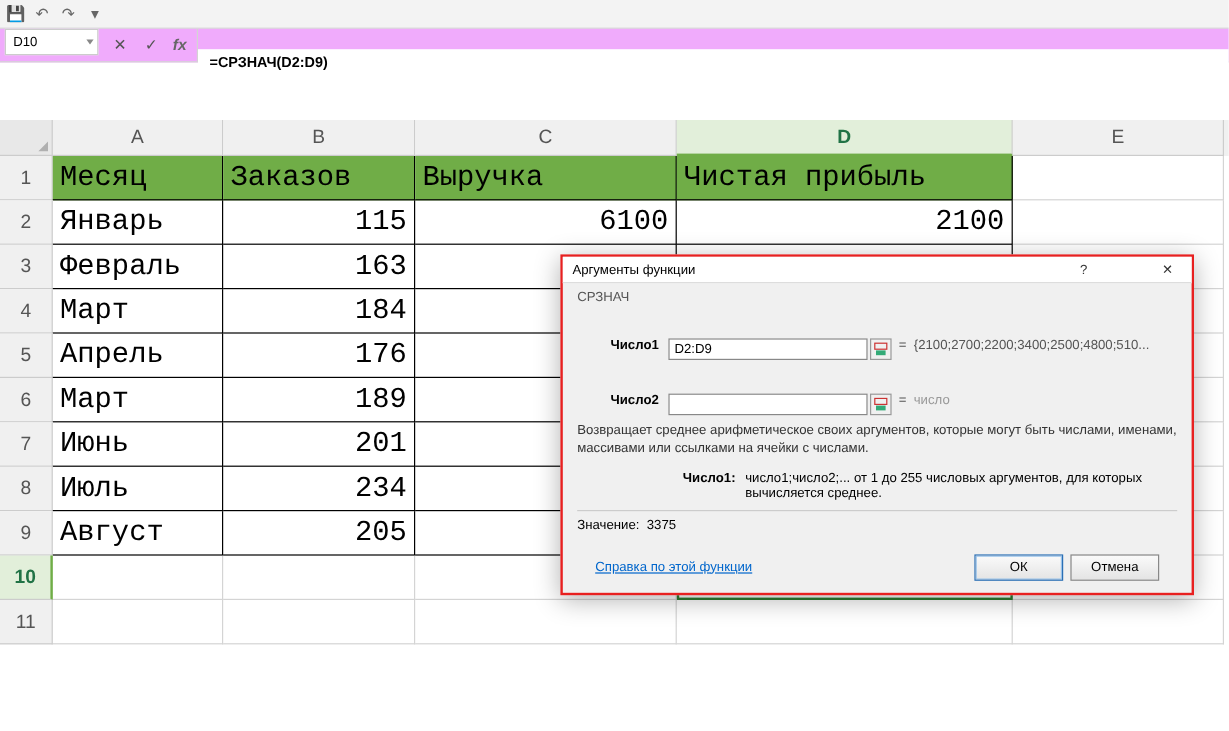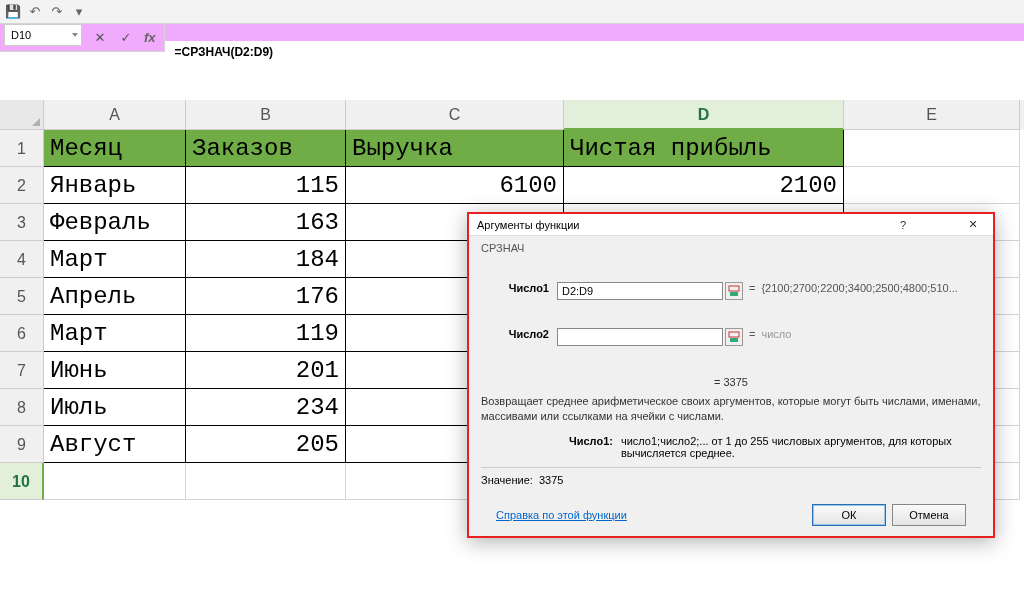--- a/index.html
+++ b/index.html
@@ -138,21 +138,21 @@
     <div class="row-h">5</div>
     <div class="cell cA bordered">Апрель</div>
     <div class="cell cB bordered num">176</div>
     <div class="cell cC bordered num"></div>
     <div class="cell cD bordered num"></div>
     <div class="cell cE"></div>
   </div>
   <div class="row">
     <div class="row-h">6</div>
     <div class="cell cA bordered">Март</div>
-    <div class="cell cB bordered num">119</div>
+    <div class="cell cB bordered num">189</div>
     <div class="cell cC bordered num"></div>
     <div class="cell cD bordered num"></div>
     <div class="cell cE"></div>
   </div>
   <div class="row">
     <div class="row-h">7</div>
     <div class="cell cA bordered">Июнь</div>
     <div class="cell cB bordered num">201</div>
     <div class="cell cC bordered num"></div>
     <div class="cell cD bordered num"></div>
@@ -179,20 +179,28 @@
     <div class="row-h active">10</div>
     <div class="cell cA"></div>
     <div class="cell cB num"></div>
     <div class="cell cC num"></div>
     <div class="cell cD editing-cell">
       <span>=СРЗНАЧ(</span><span class="blue-text">D2:D9</span><span>)</span>
     </div>
     <div class="cell cE"></div>
   </div>
 
+  <div class="row">
+    <div class="row-h">11</div>
+    <div class="cell cA"></div>
+    <div class="cell cB"></div>
+    <div class="cell cC"></div>
+    <div class="cell cD"></div>
+    <div class="cell cE"></div>
+  </div>
 </div>
 
 <div class="dialog">
   <div class="dialog-title">
     <span class="t">Аргументы функции</span>
     <span class="win-btn">?</span>
     <span class="win-btn">✕</span>
   </div>
   <div class="dialog-body">
     <div class="fn-name">СРЗНАЧ</div>
@@ -216,21 +224,20 @@
       <span class="ref-btn">
         <svg viewBox="0 0 12 12">
             <rect x="1" y="1" width="10" height="5" fill="none" stroke="#c33" stroke-width="1"></rect>
             <rect x="2" y="7" width="8" height="4" fill="#3a7"></rect>
           </svg>
       </span>
       <span class="arg-eq">=</span>
       <span class="arg-preview dim">число</span>
     </div>
 
-    <div class="result-eq">= 3375</div>
     <div class="desc">Возвращает среднее арифметическое своих аргументов, которые могут быть числами, именами, массивами или ссылками на ячейки с числами.</div>
     <div class="arg-desc">
       <b>Число1:</b>
       <span>число1;число2;... от 1 до 255 числовых аргументов, для которых вычисляется среднее.</span>
     </div>
     <div class="value-line">
       <span>Значение:</span>&nbsp;&nbsp;<span>3375</span>
     </div>
   </div>
   <div class="dialog-footer">

